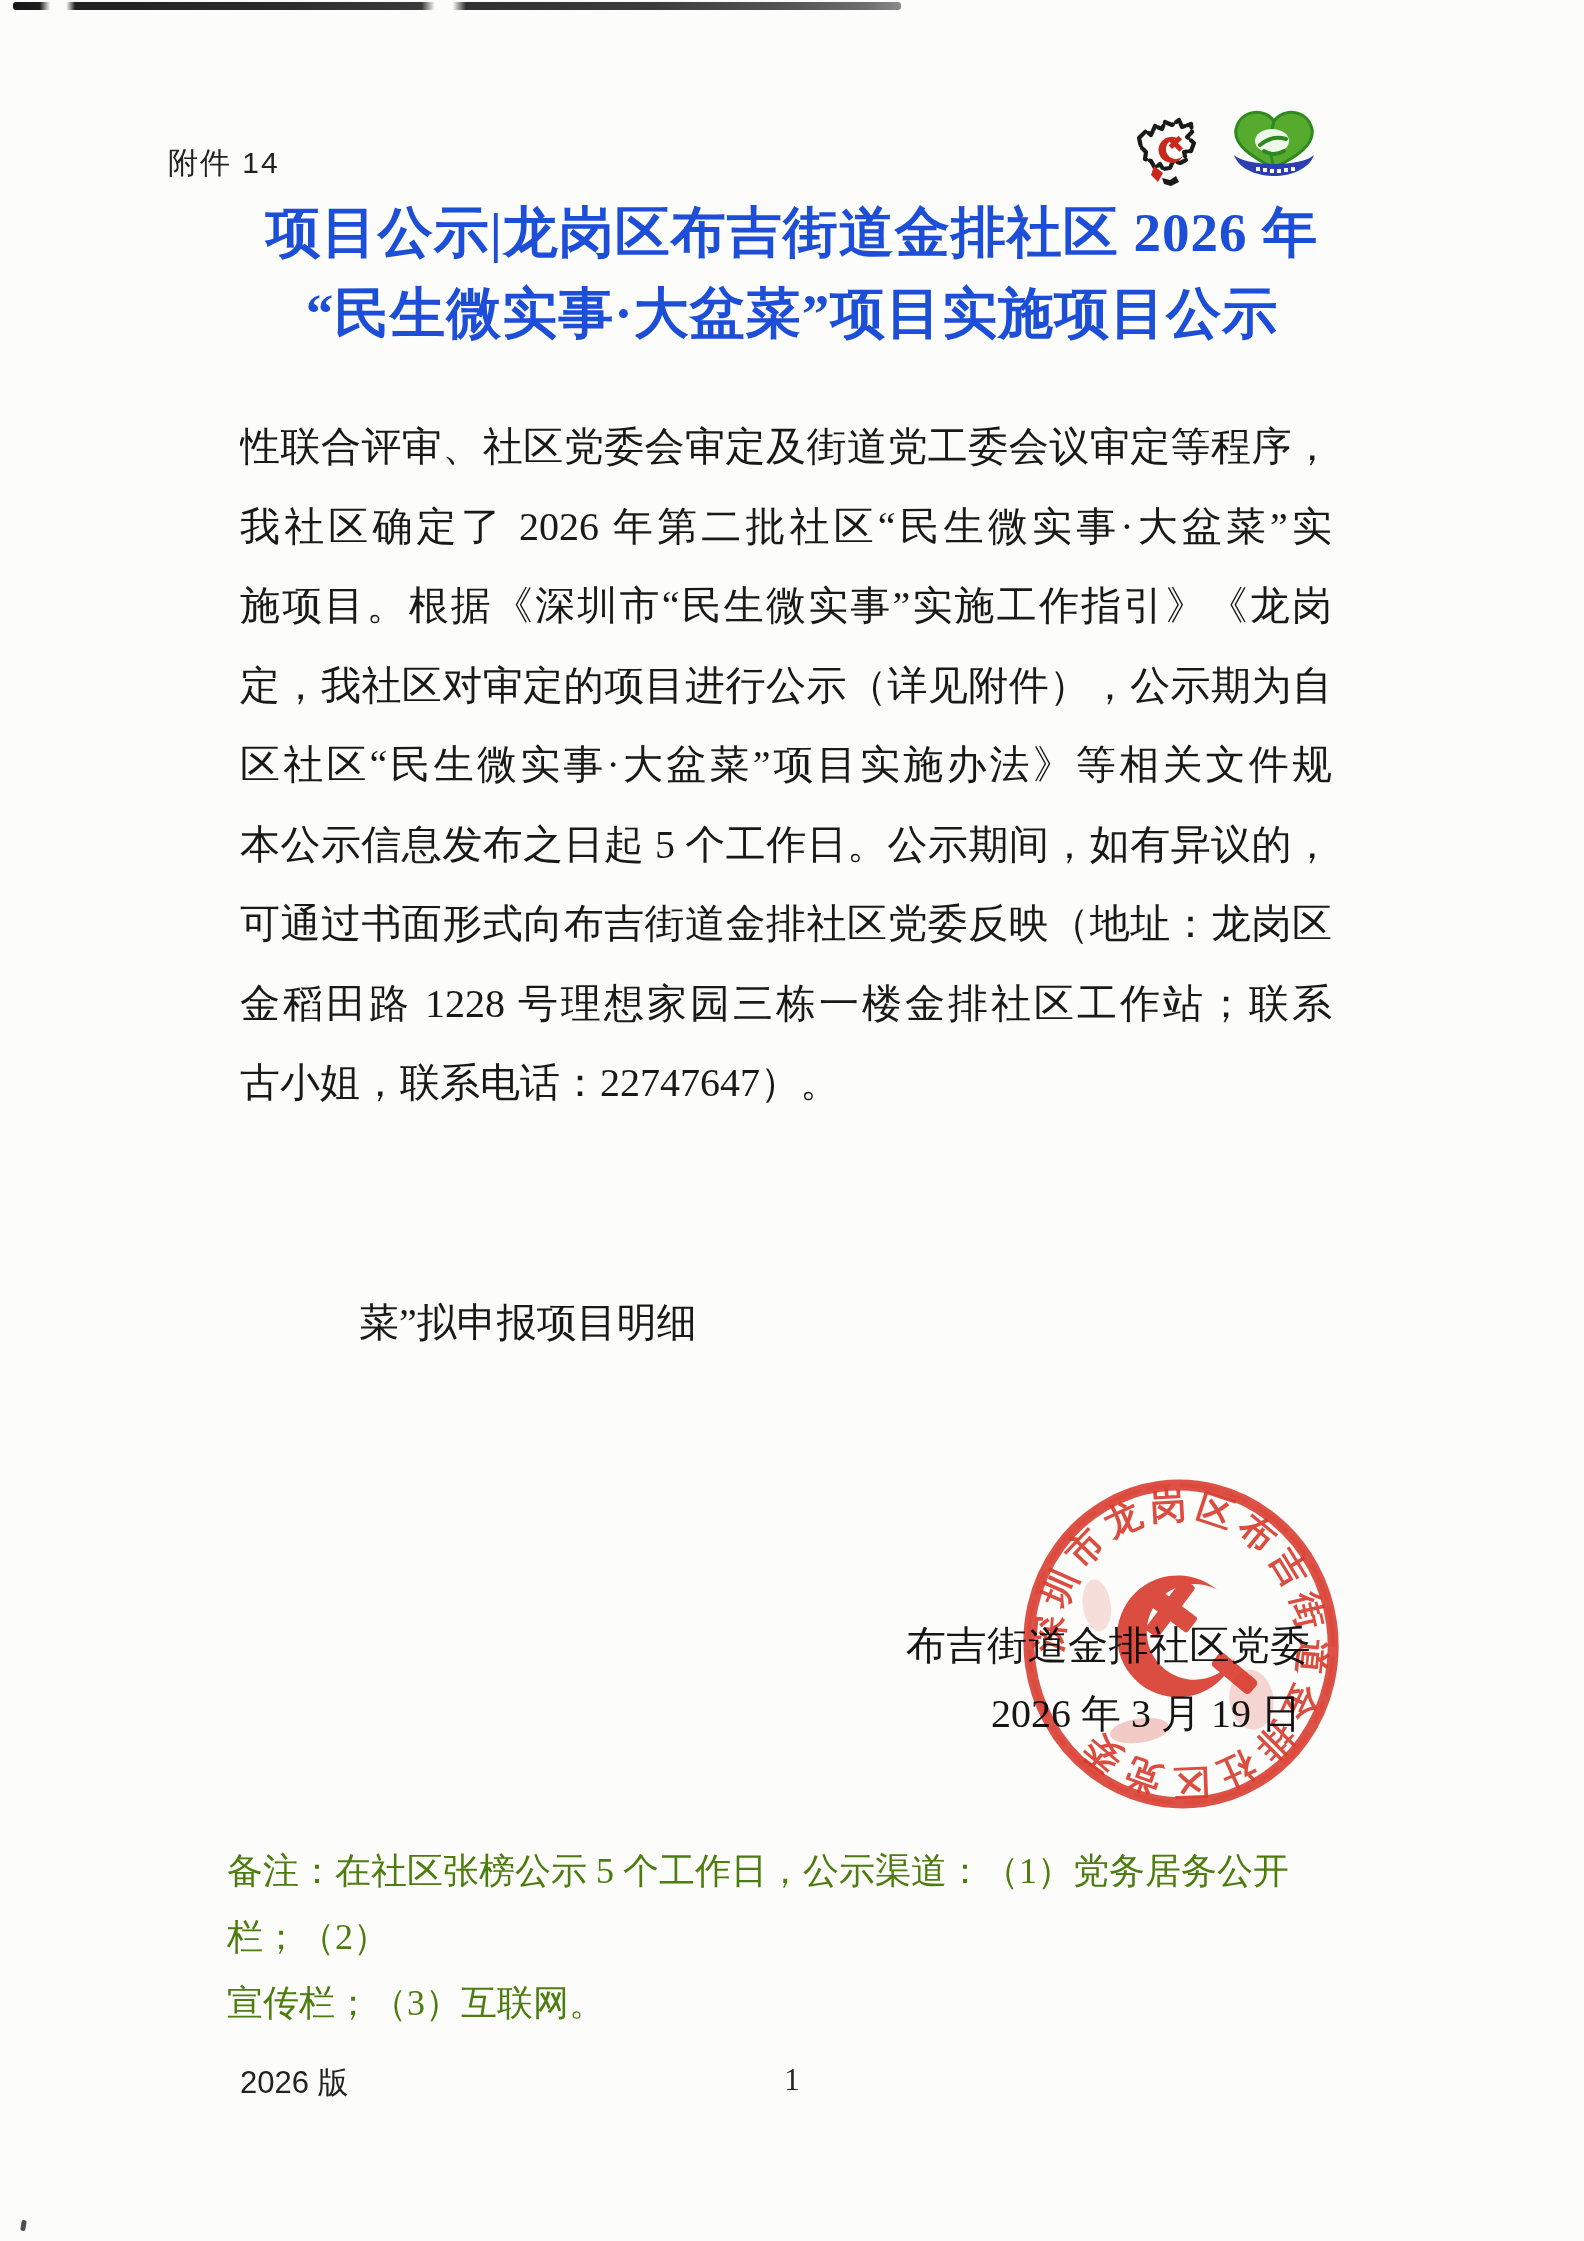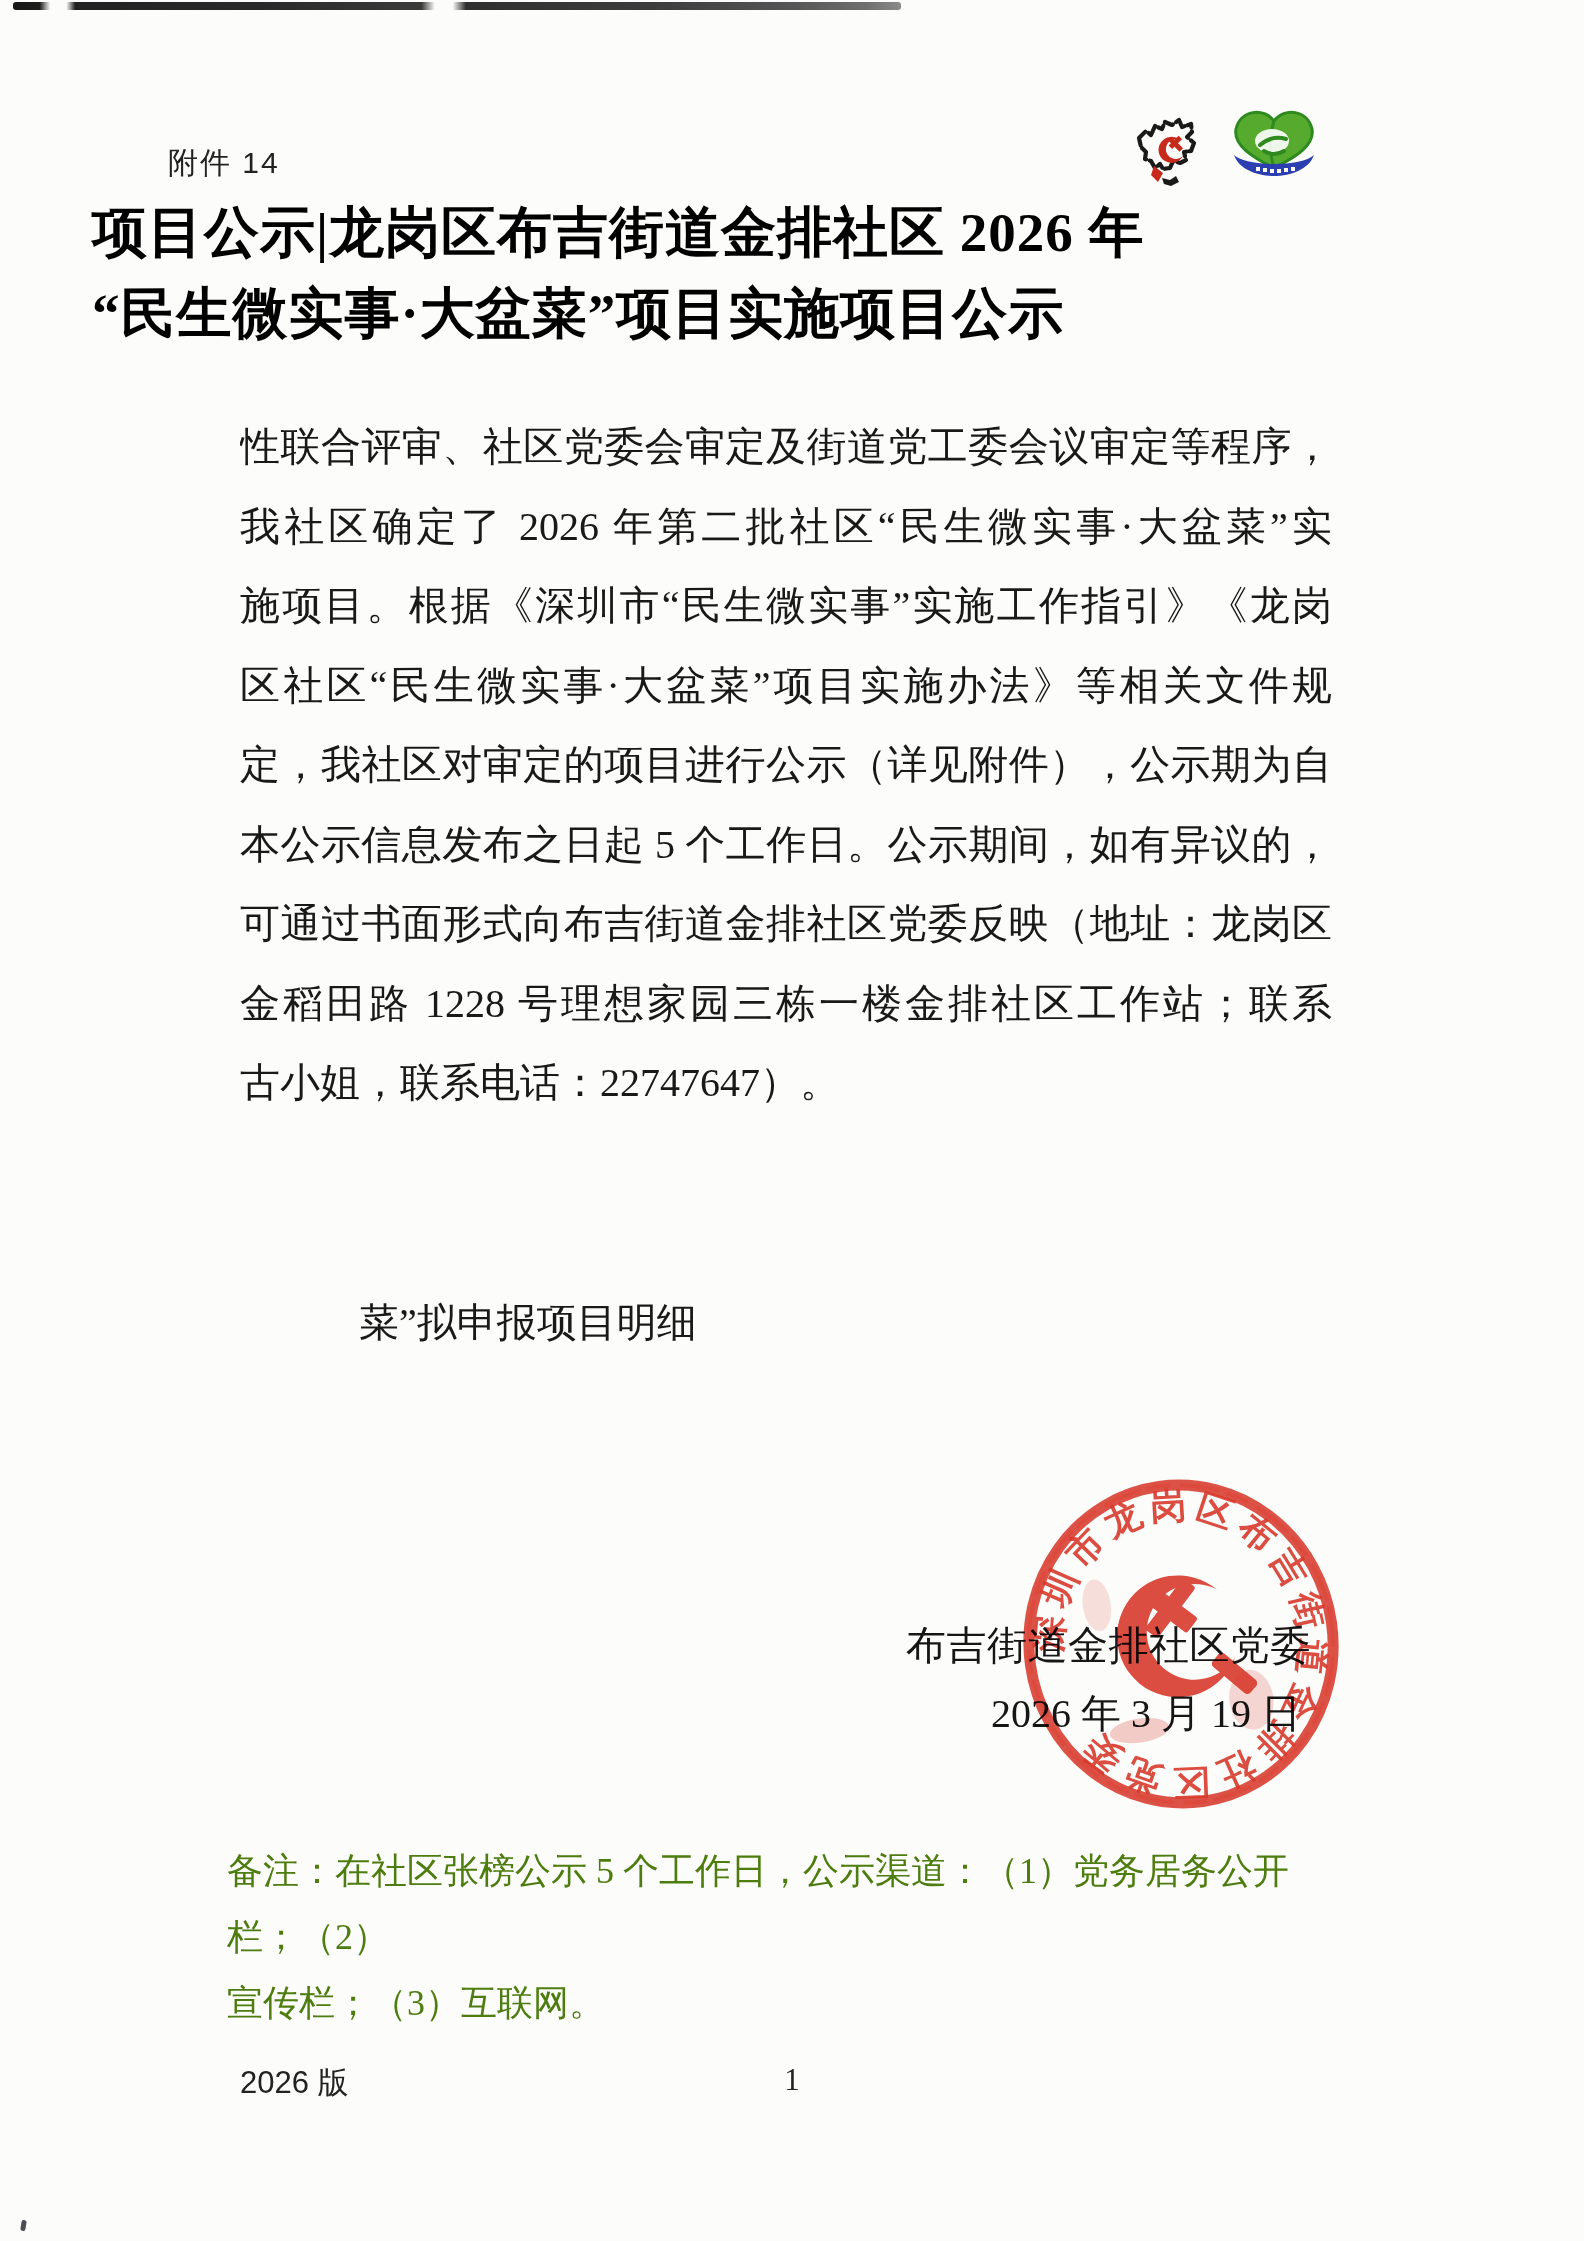--- a/index.html
+++ b/index.html
@@ -18,21 +18,21 @@
   }
   .scan-dot-bl{
     position:absolute;left:21px;top:2220px;width:5px;height:11px;
     background:#4d4d55;border-radius:2px;transform:rotate(9deg);
   }
   .attachment-label{
     position:absolute;left:168px;top:143px;font-size:30px;letter-spacing:2px;
     font-family:"Liberation Sans","DejaVu Sans",sans-serif;color:#222;
   }
   .logos{position:absolute;left:1124px;top:104px;width:200px;height:92px;display:flex;gap:20px;align-items:center;}
-  .title{position:absolute;left:92px;width:1400px;text-align:left;font-weight:bold;color:#000000;
+  .title{position:absolute;left:92px;width:1400px;text-align:center;font-weight:bold;color:#1d4ed8;
          font-size:55px;letter-spacing:1px;white-space:nowrap;}
   .title.l1{top:196px;}
   .title.l2{top:277px;}
   .body-block{position:absolute;left:240px;top:407px;width:1092px;}
   .body-line{
     font-size:40px;line-height:79.5px;height:79.5px;
     text-align:justify;text-align-last:justify;text-justify:inter-ideograph;
     white-space:normal;overflow:hidden;color:#191919;
   }
   .body-line.indent{padding-left:84px;width:1008px;}
@@ -95,22 +95,22 @@
     </span>
   </div>
 
   <div class="title l1">项目公示|龙岗区布吉街道金排社区 2026 年</div>
   <div class="title l2">“民生微实事·大盆菜”项目实施项目公示</div>
 
   <div class="body-block">
     <div class="body-line">性联合评审、社区党委会审定及街道党工委会议审定等程序，</div>
     <div class="body-line">我社区确定了 2026 年第二批社区“民生微实事·大盆菜”实</div>
     <div class="body-line">施项目。根据《深圳市“民生微实事”实施工作指引》《龙岗</div>
+    <div class="body-line">定，我社区对审定的项目进行公示（详见附件），公示期为自</div>
     <div class="body-line">区社区“民生微实事·大盆菜”项目实施办法》等相关文件规</div>
-    <div class="body-line">定，我社区对审定的项目进行公示（详见附件），公示期为自</div>
     <div class="body-line">本公示信息发布之日起 5 个工作日。公示期间，如有异议的，</div>
     <div class="body-line">可通过书面形式向布吉街道金排社区党委反映（地址：龙岗区</div>
     <div class="body-line">金稻田路 1228 号理想家园三栋一楼金排社区工作站；联系人：</div>
     <div class="body-line last">古小姐，联系电话：22747647）。</div>
   </div>
 
   <div class="attach-block">
     <div class="attach-line2">菜”拟申报项目明细</div>
   </div>
 

